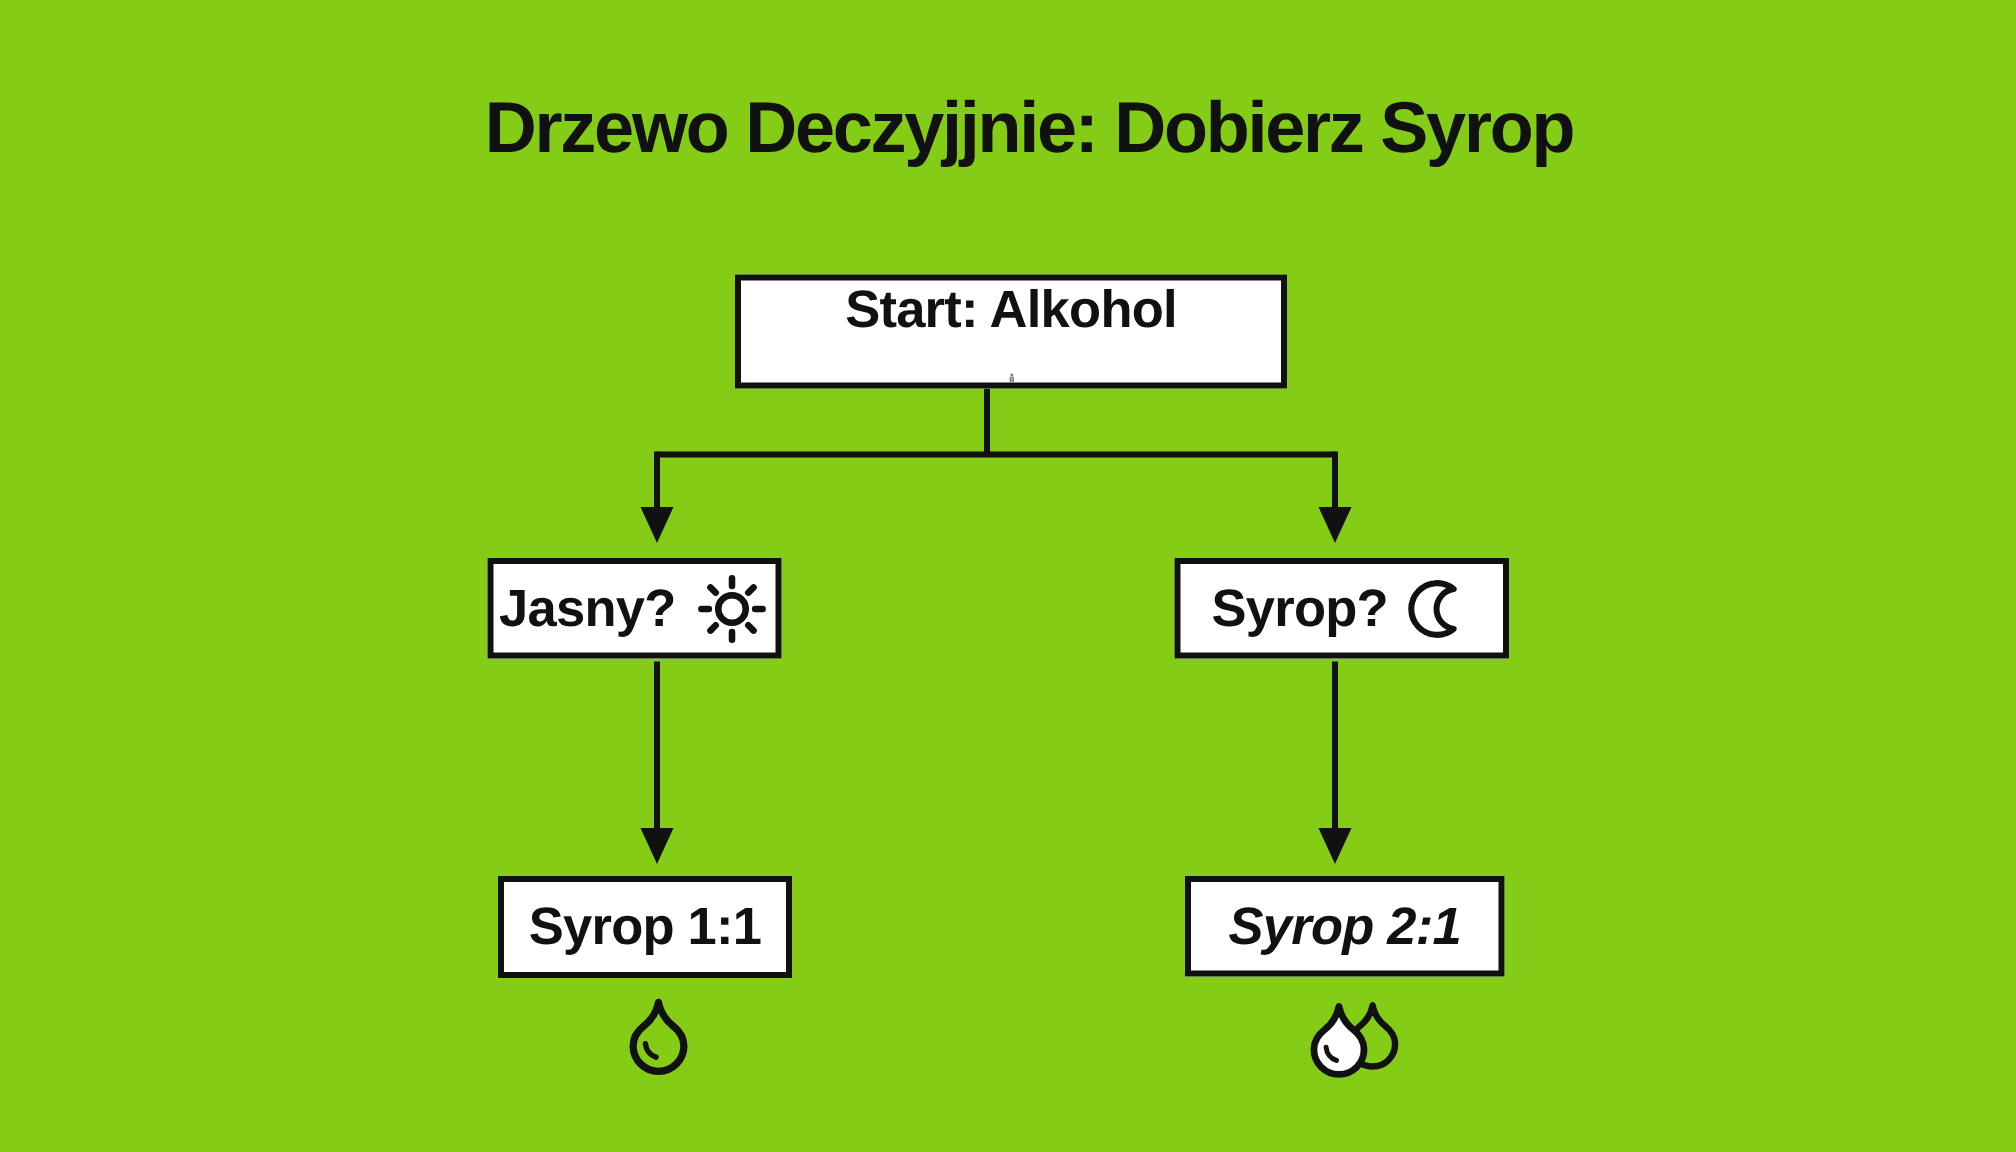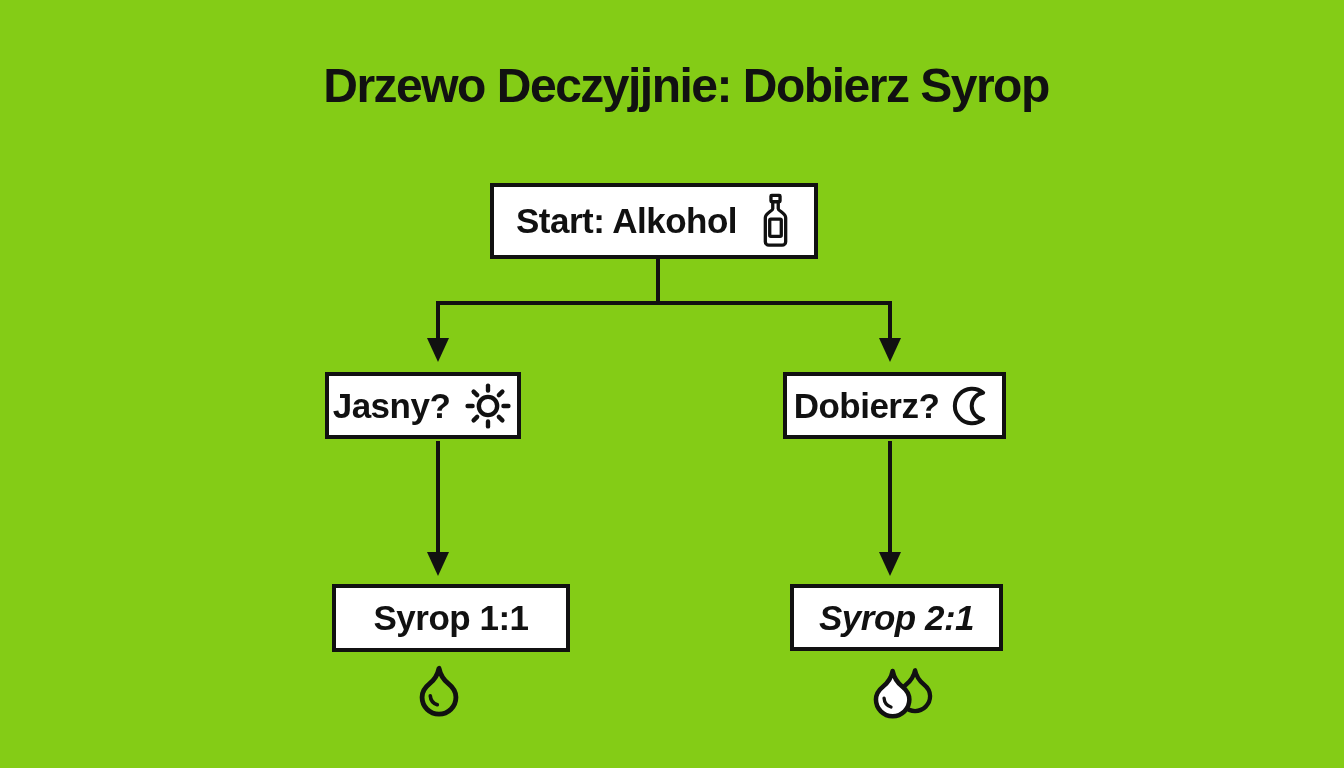--- a/index.html
+++ b/index.html
@@ -20,24 +20,24 @@
     color:#111;
   }
   .node{
     position:absolute;box-sizing:border-box;
     background:#ffffff;border:4px solid #111;
     display:flex;align-items:center;justify-content:center;
     font-weight:bold;font-size:35px;letter-spacing:-0.5px;
     white-space:nowrap;
   }
   .node .lbl{display:inline-block;}
-  #node-start{left:490px;top:183px;width:328px;height:76px;gap:22px;}
+  #node-start{left:490px;top:183px;width:368px;height:76px;gap:22px;flex-direction:column;}
   #node-jasny{left:325px;top:372px;width:196px;height:67px;gap:13px;}
   #node-ciemny{left:783px;top:372px;width:223px;height:67px;gap:10px;}
-  #node-syrop11{left:332px;top:584px;width:238px;height:68px;}
+  #node-syrop11{left:332px;top:584px;width:196px;height:68px;}
   #node-syrop21{left:790px;top:584px;width:213px;height:67px;font-style:italic;}
   .overlay{position:absolute;left:0;top:0;pointer-events:none;}
   .drop-icon{position:absolute;}
   #droplet-single{left:410px;top:660px;}
   #droplet-double{left:864px;top:660px;}
   svg{display:block;}
 </style>
 </head>
 <body>
 
@@ -80,21 +80,21 @@
       <line x1="2.2" y1="12" x2="4.6" y2="12"></line>
       <line x1="19.4" y1="12" x2="21.8" y2="12"></line>
       <line x1="5.1" y1="5.1" x2="6.8" y2="6.8"></line>
       <line x1="17.2" y1="17.2" x2="18.9" y2="18.9"></line>
       <line x1="5.1" y1="18.9" x2="6.8" y2="17.2"></line>
       <line x1="17.2" y1="6.8" x2="18.9" y2="5.1"></line>
     </svg>
   </div>
 
   <div class="node" id="node-ciemny">
-    <span class="lbl">Dobierz?</span>
+    <span class="lbl">Syrop?</span>
     <svg width="46" height="46" viewBox="0 0 24 24" fill="none" stroke="#111" stroke-width="2.1" stroke-linejoin="round">
       <path d="M21 12.79A9 9 0 1 1 11.21 3A7 7 0 0 0 21 12.79Z" transform="rotate(45 12 12)"></path>
     </svg>
   </div>
 
   <div class="node" id="node-syrop11">
     <span class="lbl">Syrop 1:1</span>
   </div>
 
   <div class="node" id="node-syrop21">

